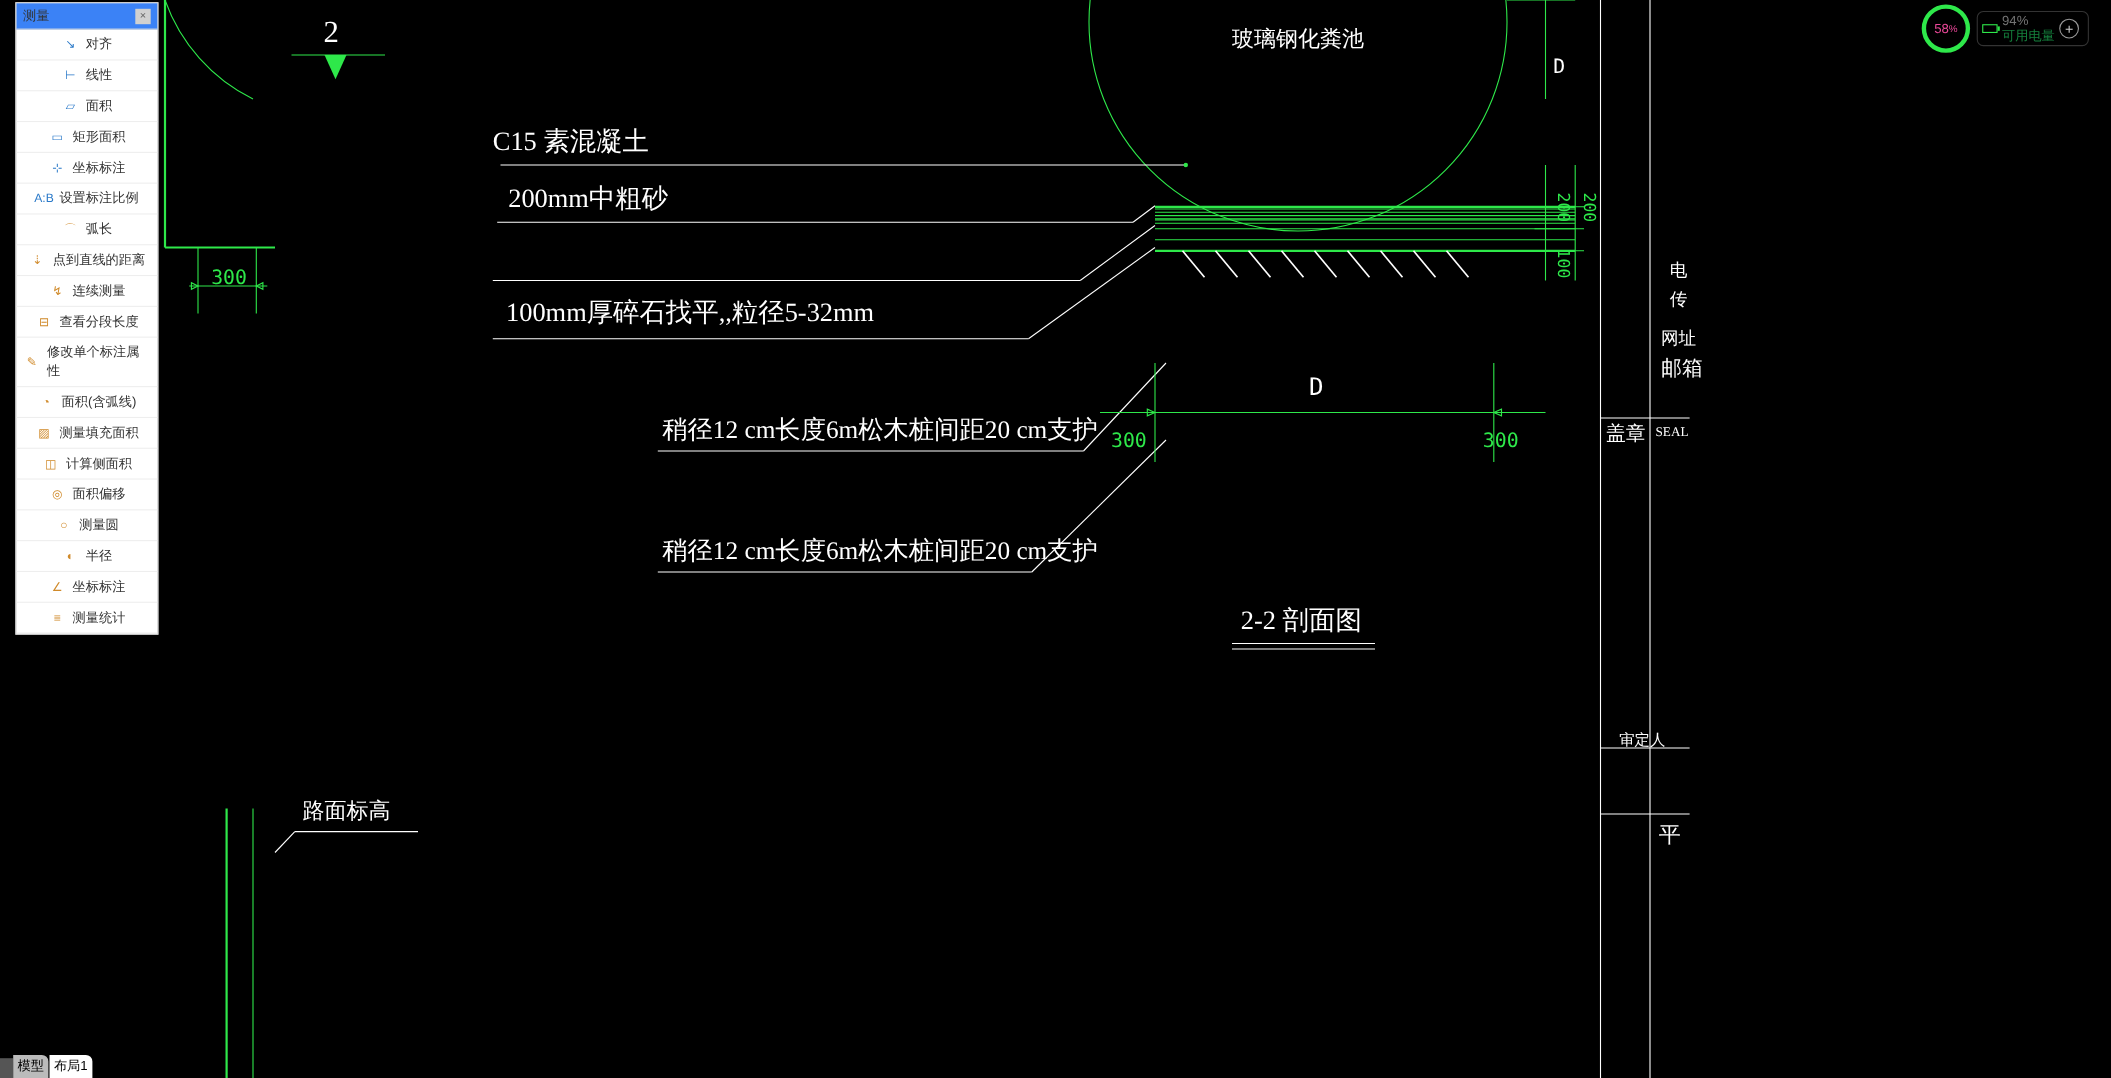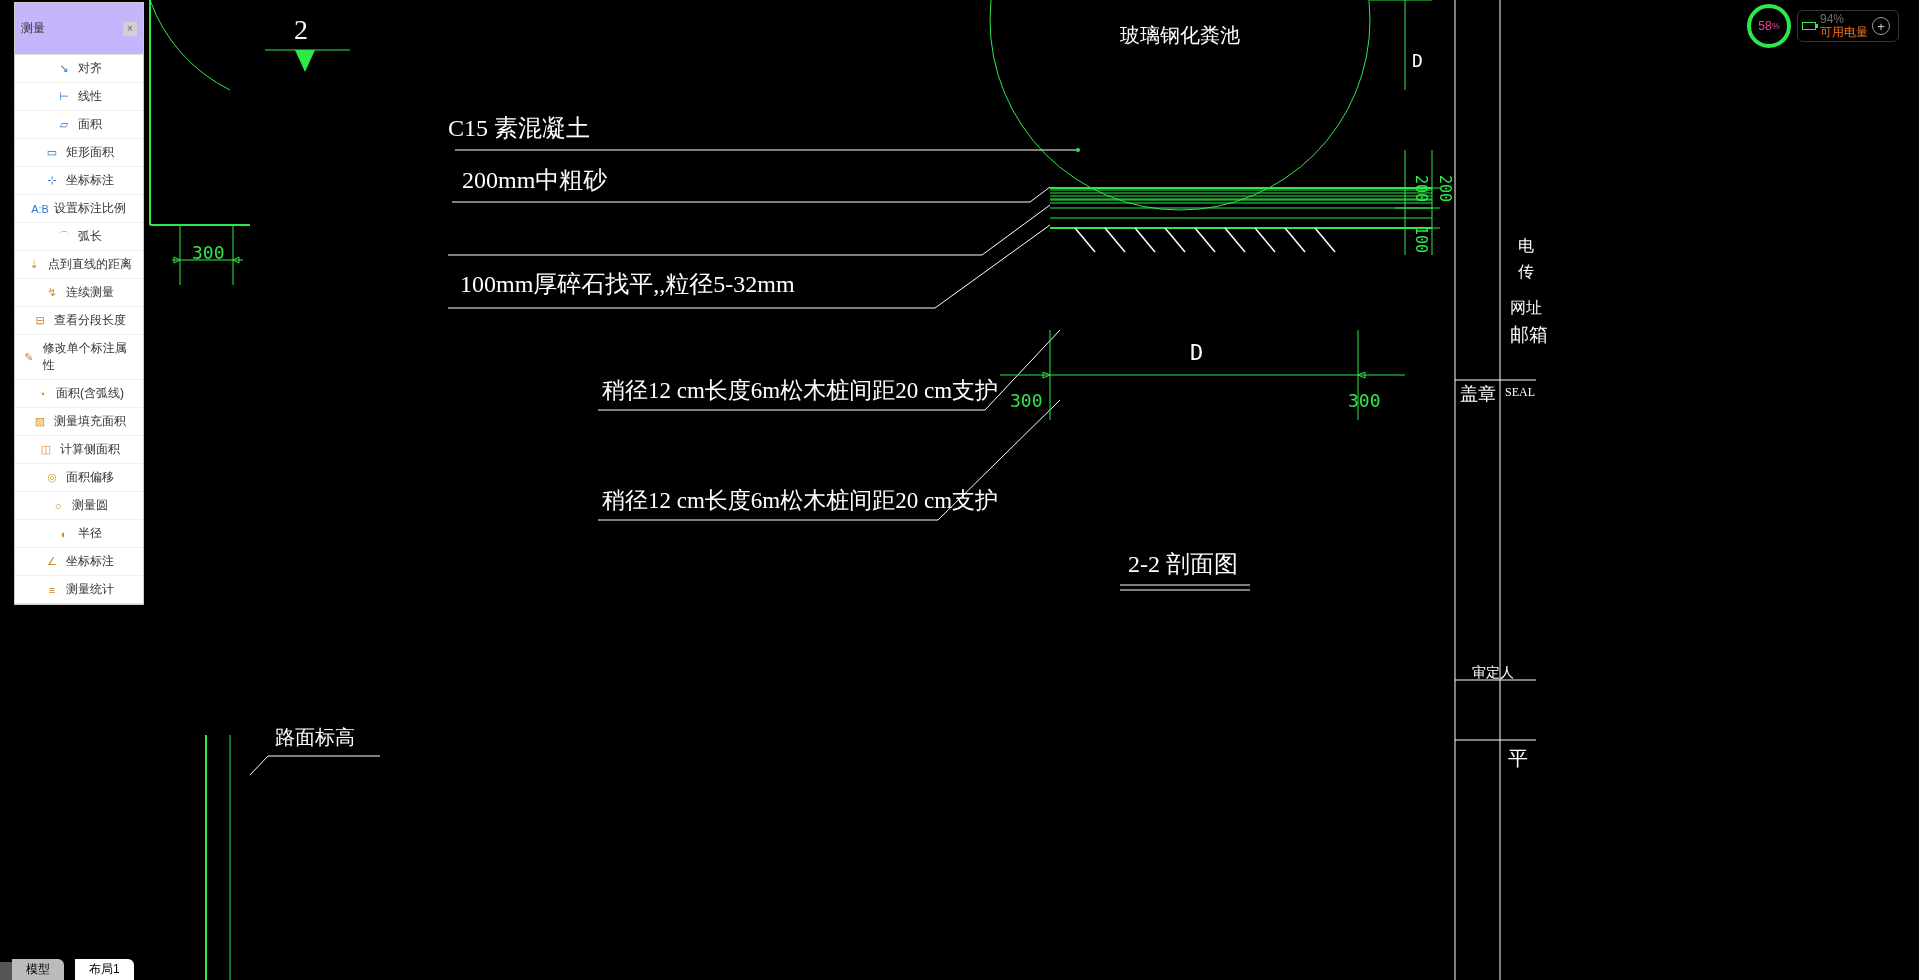--- a/index.html
+++ b/index.html
@@ -20,22 +20,22 @@
   width: 130px;
   background: #fff;
   border: 1px solid #ccc;
   z-index: 100;
   font-size: 12px;
 }
 .palette-header {
   display: flex;
   justify-content: space-between;
   align-items: center;
-  padding: 17px 6px;
-  background: #c4b5fd;
+  padding: 3px 6px;
+  background: #3b82f6;
   border-bottom: 1px solid #e0e0e0;
 }
 .palette-header .title { color: #333; }
 .palette-close {
   width: 14px; height: 14px;
   background: #d0d0d0;
   color: #666;
   font-size: 10px;
   display: flex; align-items:center; justify-content:center;
   cursor: pointer;
@@ -108,25 +108,25 @@
   left:0; bottom:0;
   height:20px;
   display:flex;
   align-items:flex-end;
   gap:0;
   z-index:100;
   font-size:12px;
 }
 .tab-lead{width:12px;height:18px;background:#555;}
 .tab {
-  padding:2px 14px;
+  padding:2px 4px;
   background:#bbb;
   color:#000;
   border-top-right-radius:6px;
-  margin-right:11px;
+  margin-right:1px;
   cursor:pointer;
 }
 .tab.active { background:#fff; }
 
 
 svg.cad { position:absolute; inset:0; width:1919px; height:980px; }
 .gline { stroke:#2ee84a; stroke-width:1; fill:none; }
 .gthick { stroke:#2ee84a; stroke-width:2; fill:none; }
 .wline { stroke:#fff; stroke-width:1; fill:none; }
 .hatch { stroke:#2ee84a; stroke-width:1; }
@@ -137,21 +137,21 @@
 
 <div class="battery-widget">
   <div class="ring">
     <span>58</span>
       <span class="small">%</span>
   </div>
   <div class="batt-box">
     <span class="batt-icon"></span>
     <div style="display:flex;flex-direction:column;line-height:1.1;">
       <span style="color:#737373">94%</span>
-      <span style="color:#f97316">可用电量</span>
+      <span style="color:#15803d">可用电量</span>
     </div>
     <span class="plus-circle">+</span>
   </div>
 </div>
 
 <div class="palette">
   <div class="palette-header">
     <span class="title">测量</span>
     <span class="palette-close">×</span>
   </div>

